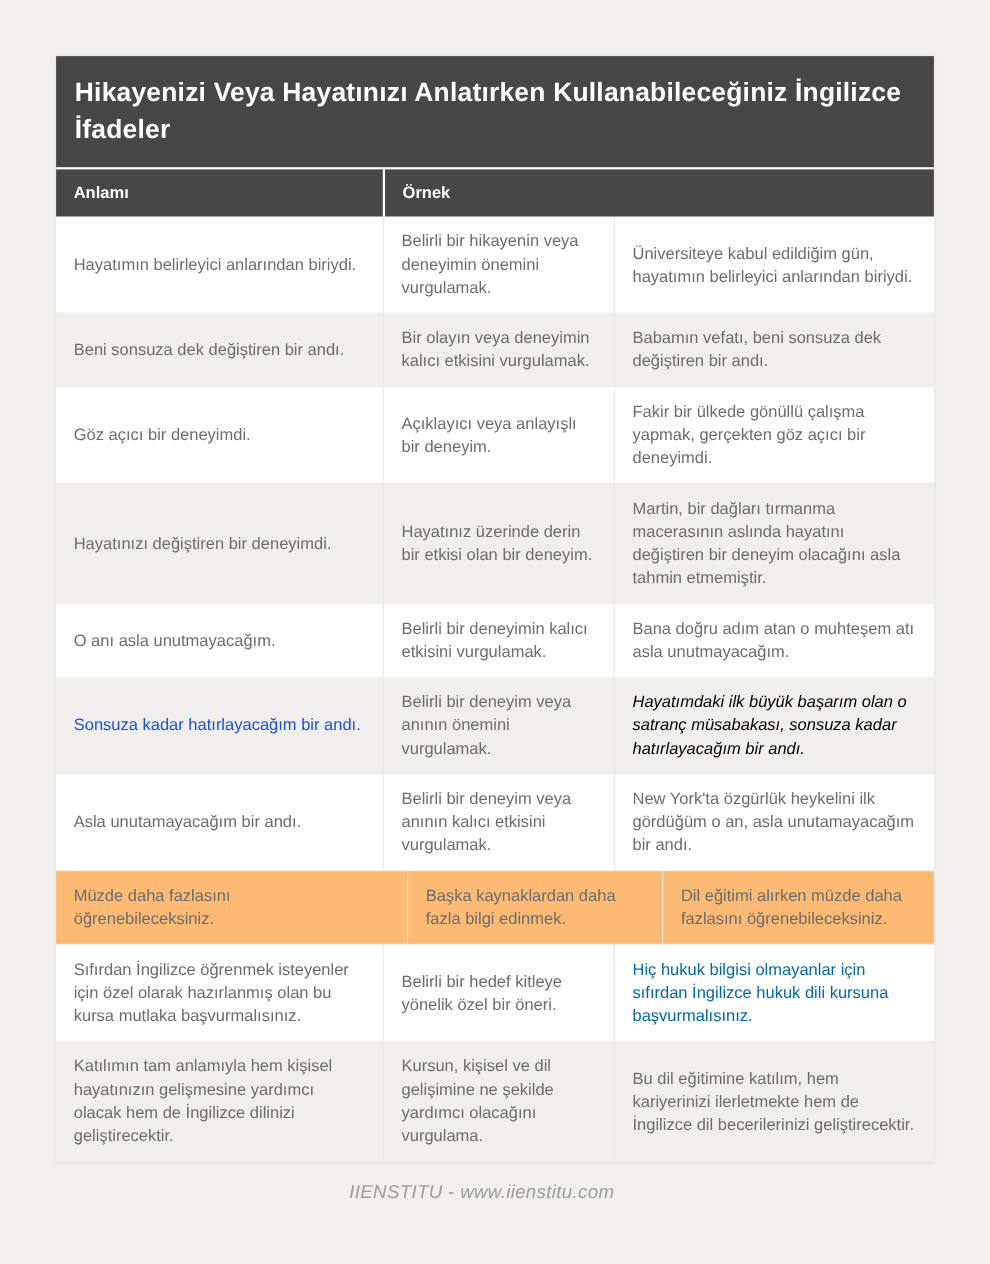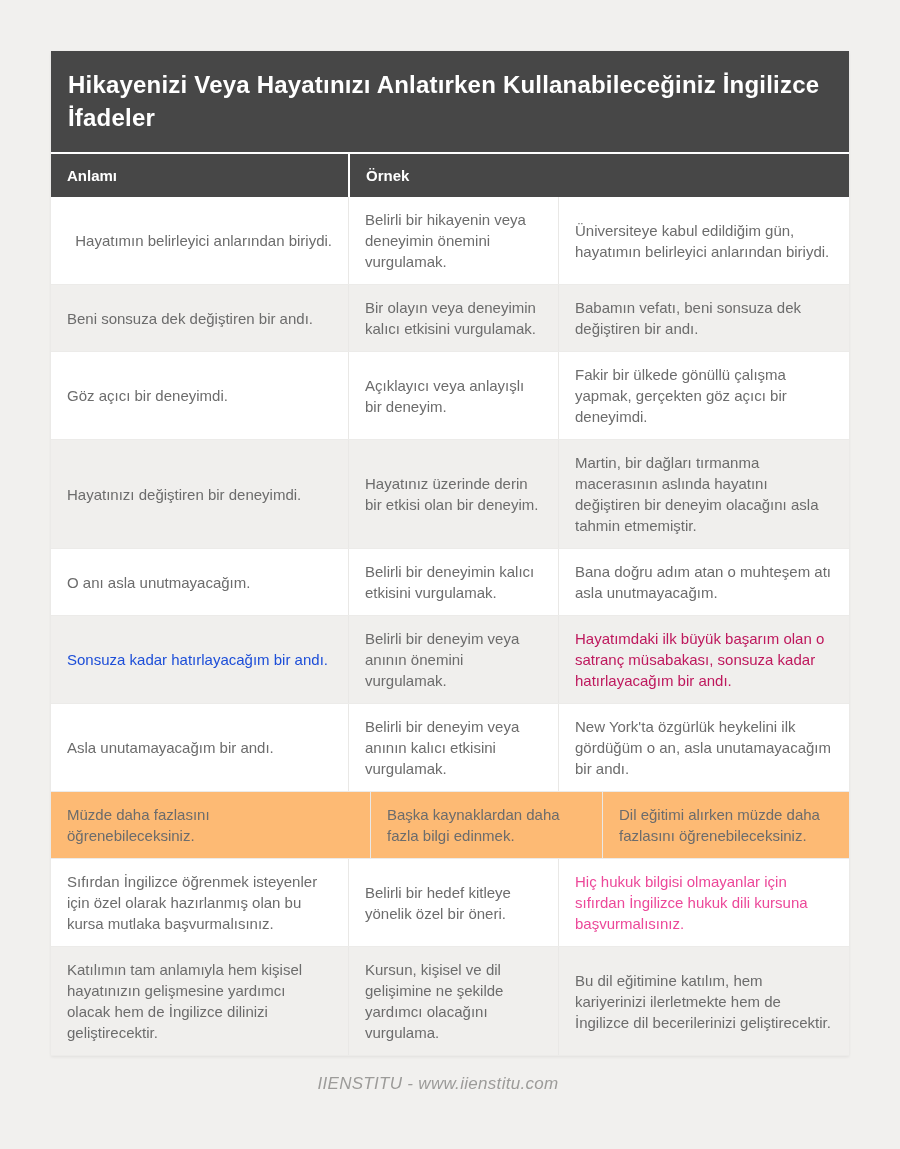--- a/index.html
+++ b/index.html
@@ -87,21 +87,21 @@
       <h1>Hikayenizi Veya Hayatınızı Anlatırken Kullanabileceğiniz İngilizce İfadeler</h1>
     </header>
 
     <div class="thead" style="background: rgb(71, 71, 71);">
       <div class="hcell">Anlamı</div>
       <div class="hcell">Örnek</div>
     </div>
 
     <div class="tbody">
         <div class="trow">
-          <div class="cell" style="color: rgb(108, 108, 108); justify-content: flex-end;">
+          <div class="cell" style="color: rgb(108, 108, 108);">
             <span>Hayatımın belirleyici anlarından biriydi.</span>
           </div>
           <div class="cell" style="color: rgb(108, 108, 108);">
             <span>Belirli bir hikayenin veya deneyimin önemini vurgulamak.</span>
           </div>
           <div class="cell" style="color: rgb(108, 108, 108);">
             <span>Üniversiteye kabul edildiğim gün, hayatımın belirleyici anlarından biriydi.</span>
           </div>
         </div>
         <div class="trow stripe" style="background: rgb(240, 239, 237);">
@@ -148,21 +148,21 @@
             <span>Bana doğru adım atan o muhteşem atı asla unutmayacağım.</span>
           </div>
         </div>
         <div class="trow stripe" style="background: rgb(240, 239, 237);">
           <div class="cell" style="color: #1d4ed8;">
             <span>Sonsuza kadar hatırlayacağım bir andı.</span>
           </div>
           <div class="cell" style="color: rgb(108, 108, 108);">
             <span>Belirli bir deneyim veya anının önemini vurgulamak.</span>
           </div>
-          <div class="cell" style="color: #be185d;">
+          <div class="cell" style="color: #000000; font-style: italic;">
             <span>Hayatımdaki ilk büyük başarım olan o satranç müsabakası, sonsuza kadar hatırlayacağım bir andı.</span>
           </div>
         </div>
         <div class="trow">
           <div class="cell" style="color: rgb(108, 108, 108);">
             <span>Asla unutamayacağım bir andı.</span>
           </div>
           <div class="cell" style="color: rgb(108, 108, 108);">
             <span>Belirli bir deneyim veya anının kalıcı etkisini vurgulamak.</span>
           </div>
@@ -181,21 +181,21 @@
             <span>Dil eğitimi alırken müzde daha fazlasını öğrenebileceksiniz.</span>
           </div>
         </div>
         <div class="trow">
           <div class="cell" style="color: rgb(108, 108, 108);">
             <span>Sıfırdan İngilizce öğrenmek isteyenler için özel olarak hazırlanmış olan bu kursa mutlaka başvurmalısınız.</span>
           </div>
           <div class="cell" style="color: rgb(108, 108, 108);">
             <span>Belirli bir hedef kitleye yönelik özel bir öneri.</span>
           </div>
-          <div class="cell" style="color: #ec4899; justify-content: flex-end;">
+          <div class="cell" style="color: #0369a1; justify-content: flex-end;">
             <span>Hiç hukuk bilgisi olmayanlar için sıfırdan İngilizce hukuk dili kursuna başvurmalısınız.</span>
           </div>
         </div>
         <div class="trow stripe" style="background: rgb(240, 239, 237);">
           <div class="cell" style="color: rgb(108, 108, 108);">
             <span>Katılımın tam anlamıyla hem kişisel hayatınızın gelişmesine yardımcı olacak hem de İngilizce dilinizi geliştirecektir.</span>
           </div>
           <div class="cell" style="color: rgb(108, 108, 108);">
             <span>Kursun, kişisel ve dil gelişimine ne şekilde yardımcı olacağını vurgulama.</span>
           </div>

